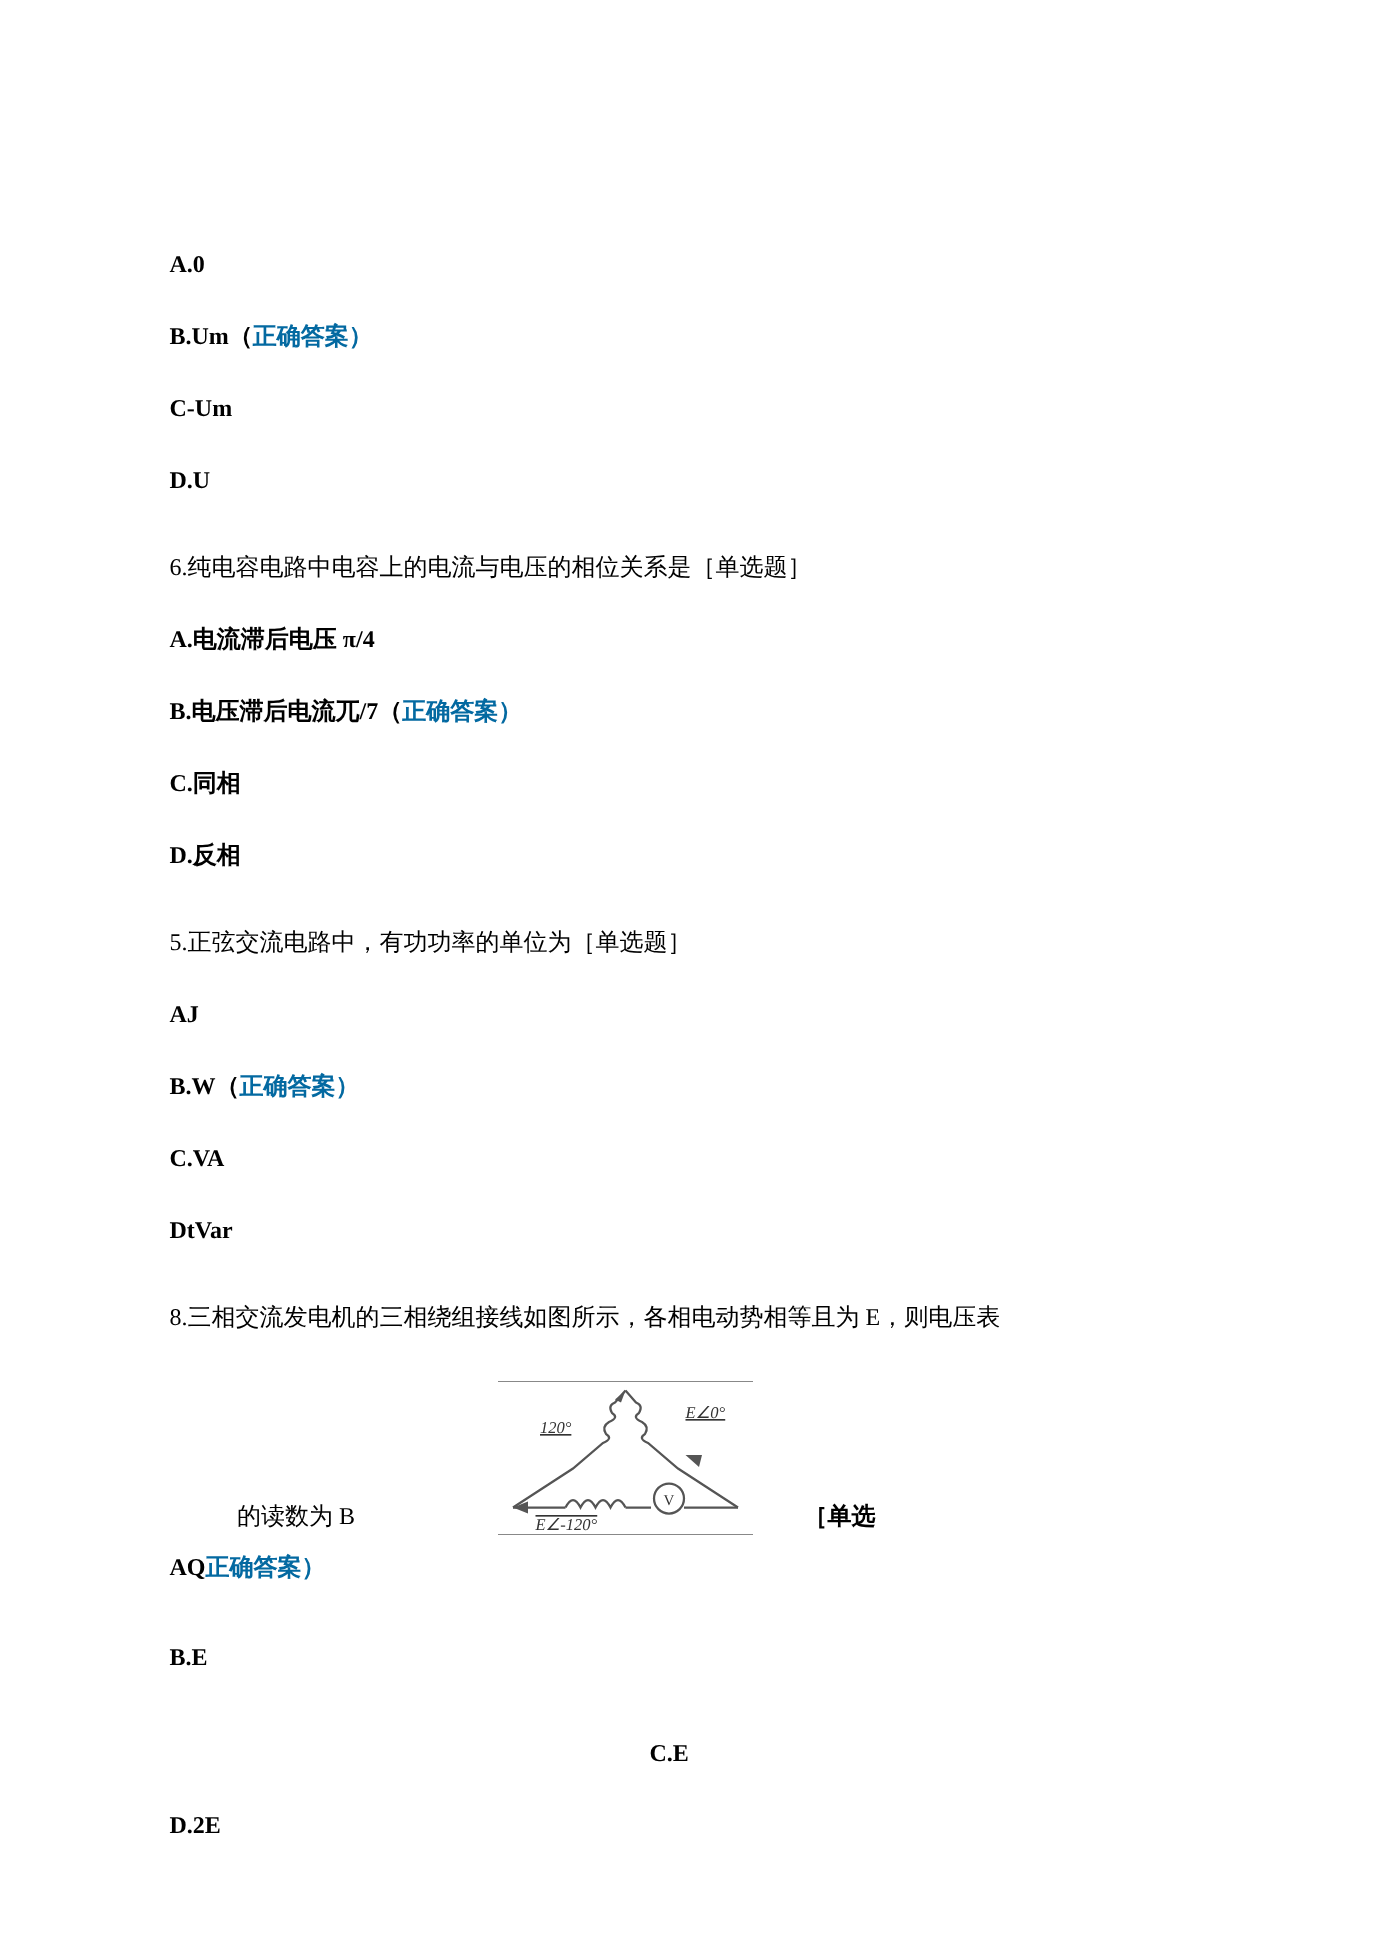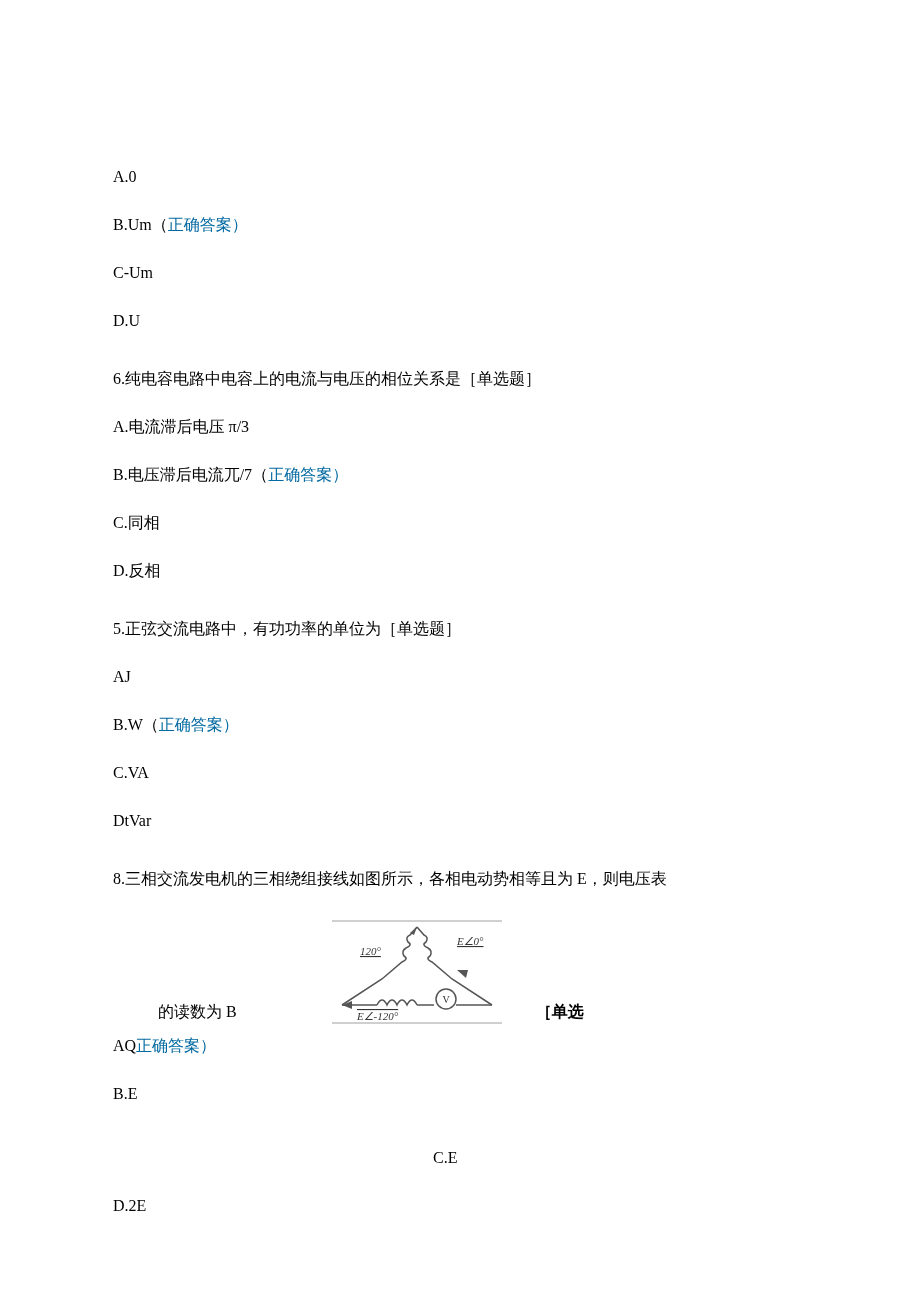--- a/index.html
+++ b/index.html
@@ -7,21 +7,21 @@
       width: 920px;
       height: 1302px;
       background: #ffffff;
       font-family: "SimSun", "Times New Roman", serif;
       font-size: 16px;
       color: #000000;
       padding: 165px 113px 50px 113px;
       line-height: 1.5;
       position: relative;
     }
-    .line { margin-bottom: 24px; }
+    .line { margin-bottom: 24px; font-weight: bold; }
     .q-stem { margin-top: 34px; margin-bottom: 24px; }
     .correct { color: #0369a1; }
     .fig-row {
       display: flex;
       align-items: flex-end;
       margin-bottom: 4px;
     }
     .fig-prefix { padding-bottom: 6px; margin-left: 45px; }
     .fig-suffix { padding-bottom: 6px; margin-left: 24px; font-weight: bold; }
     .figure {
@@ -47,21 +47,21 @@
   <span>C-Um</span>
 </div>
 <div class="line">
   <span>D.U</span>
 </div>
 
 <div class="q-stem">
   <span>6.纯电容电路中电容上的电流与电压的相位关系是［单选题］</span>
 </div>
 <div class="line">
-  <span>A.电流滞后电压 π/3</span>
+  <span>A.电流滞后电压 π/4</span>
 </div>
 <div class="line">
   <span>B.电压滞后电流兀/7（</span><span class="correct">正确答案）</span>
 </div>
 <div class="line">
   <span>C.同相</span>
 </div>
 <div class="line">
   <span>D.反相</span>
 </div>
@@ -114,21 +114,21 @@
       <polygon points="20,90 30,86 30,94" fill="#555"></polygon>
 
       <text x="38" y="40" font-size="11" font-style="italic" font-family="serif" fill="#333" text-decoration="underline">120°</text>
       <text x="135" y="30" font-size="11" font-style="italic" font-family="serif" fill="#333" text-decoration="underline">E∠0°</text>
       <text x="35" y="105" font-size="11" font-style="italic" font-family="serif" fill="#333" text-decoration="overline">E∠-120°</text>
     </svg>
   </div>
   <span class="fig-suffix">［单选</span>
 </div>
 
-<div class="line" style="margin-bottom:24px;">
+<div class="line" style="margin-bottom:36px;">
   <span>AQ</span><span class="correct">正确答案）</span>
 </div>
 <div class="line">
   <span>B.E</span>
 </div>
 <div class="line ce-line">
   <span>C.E</span>
 </div>
 <div class="line">
   <span>D.2E</span>

